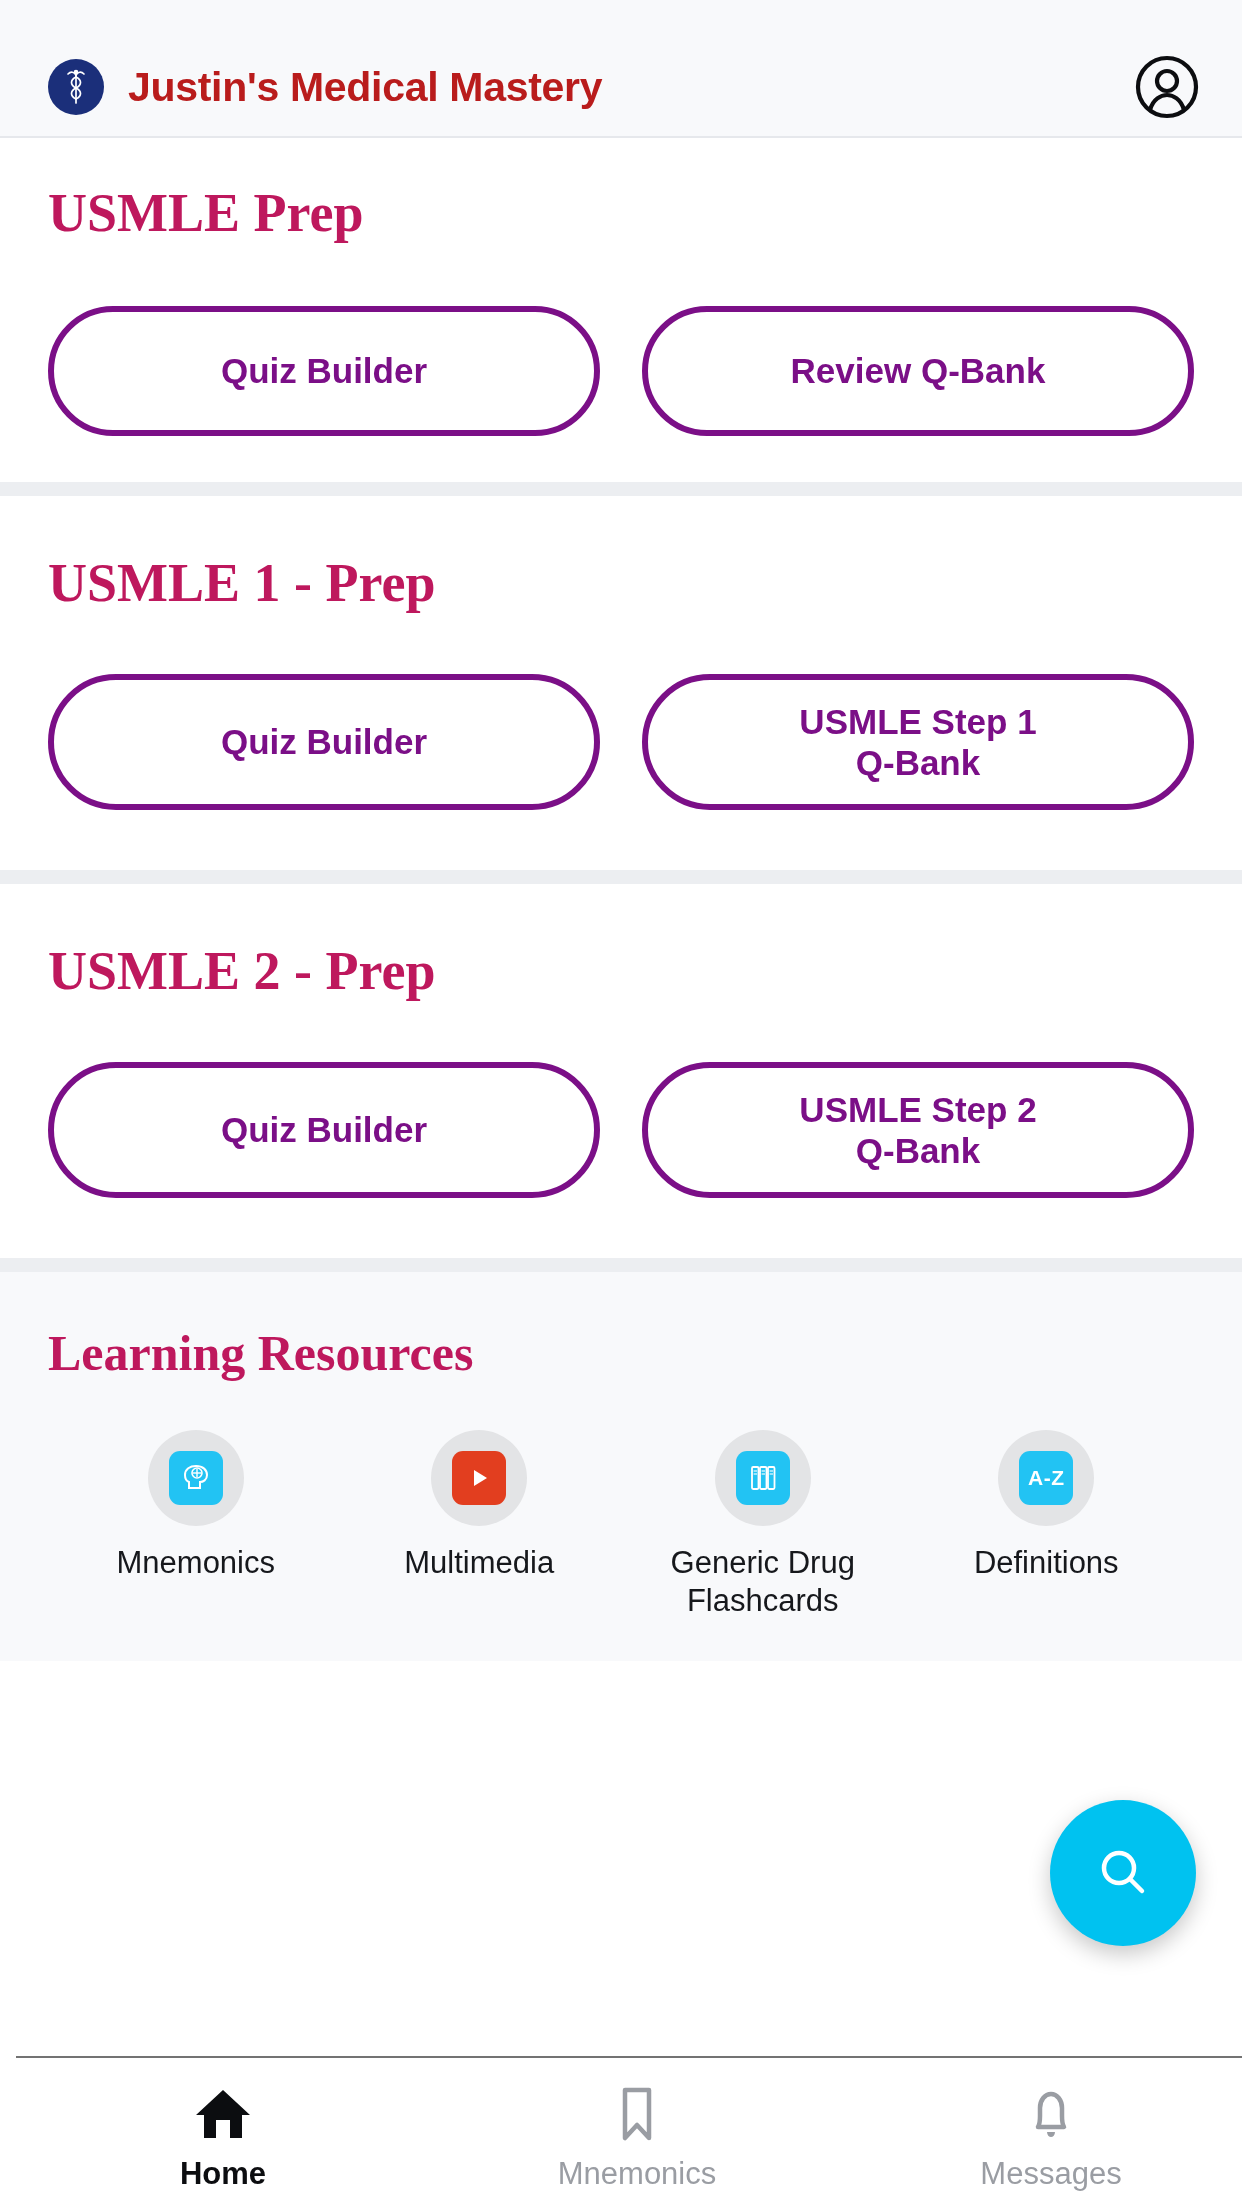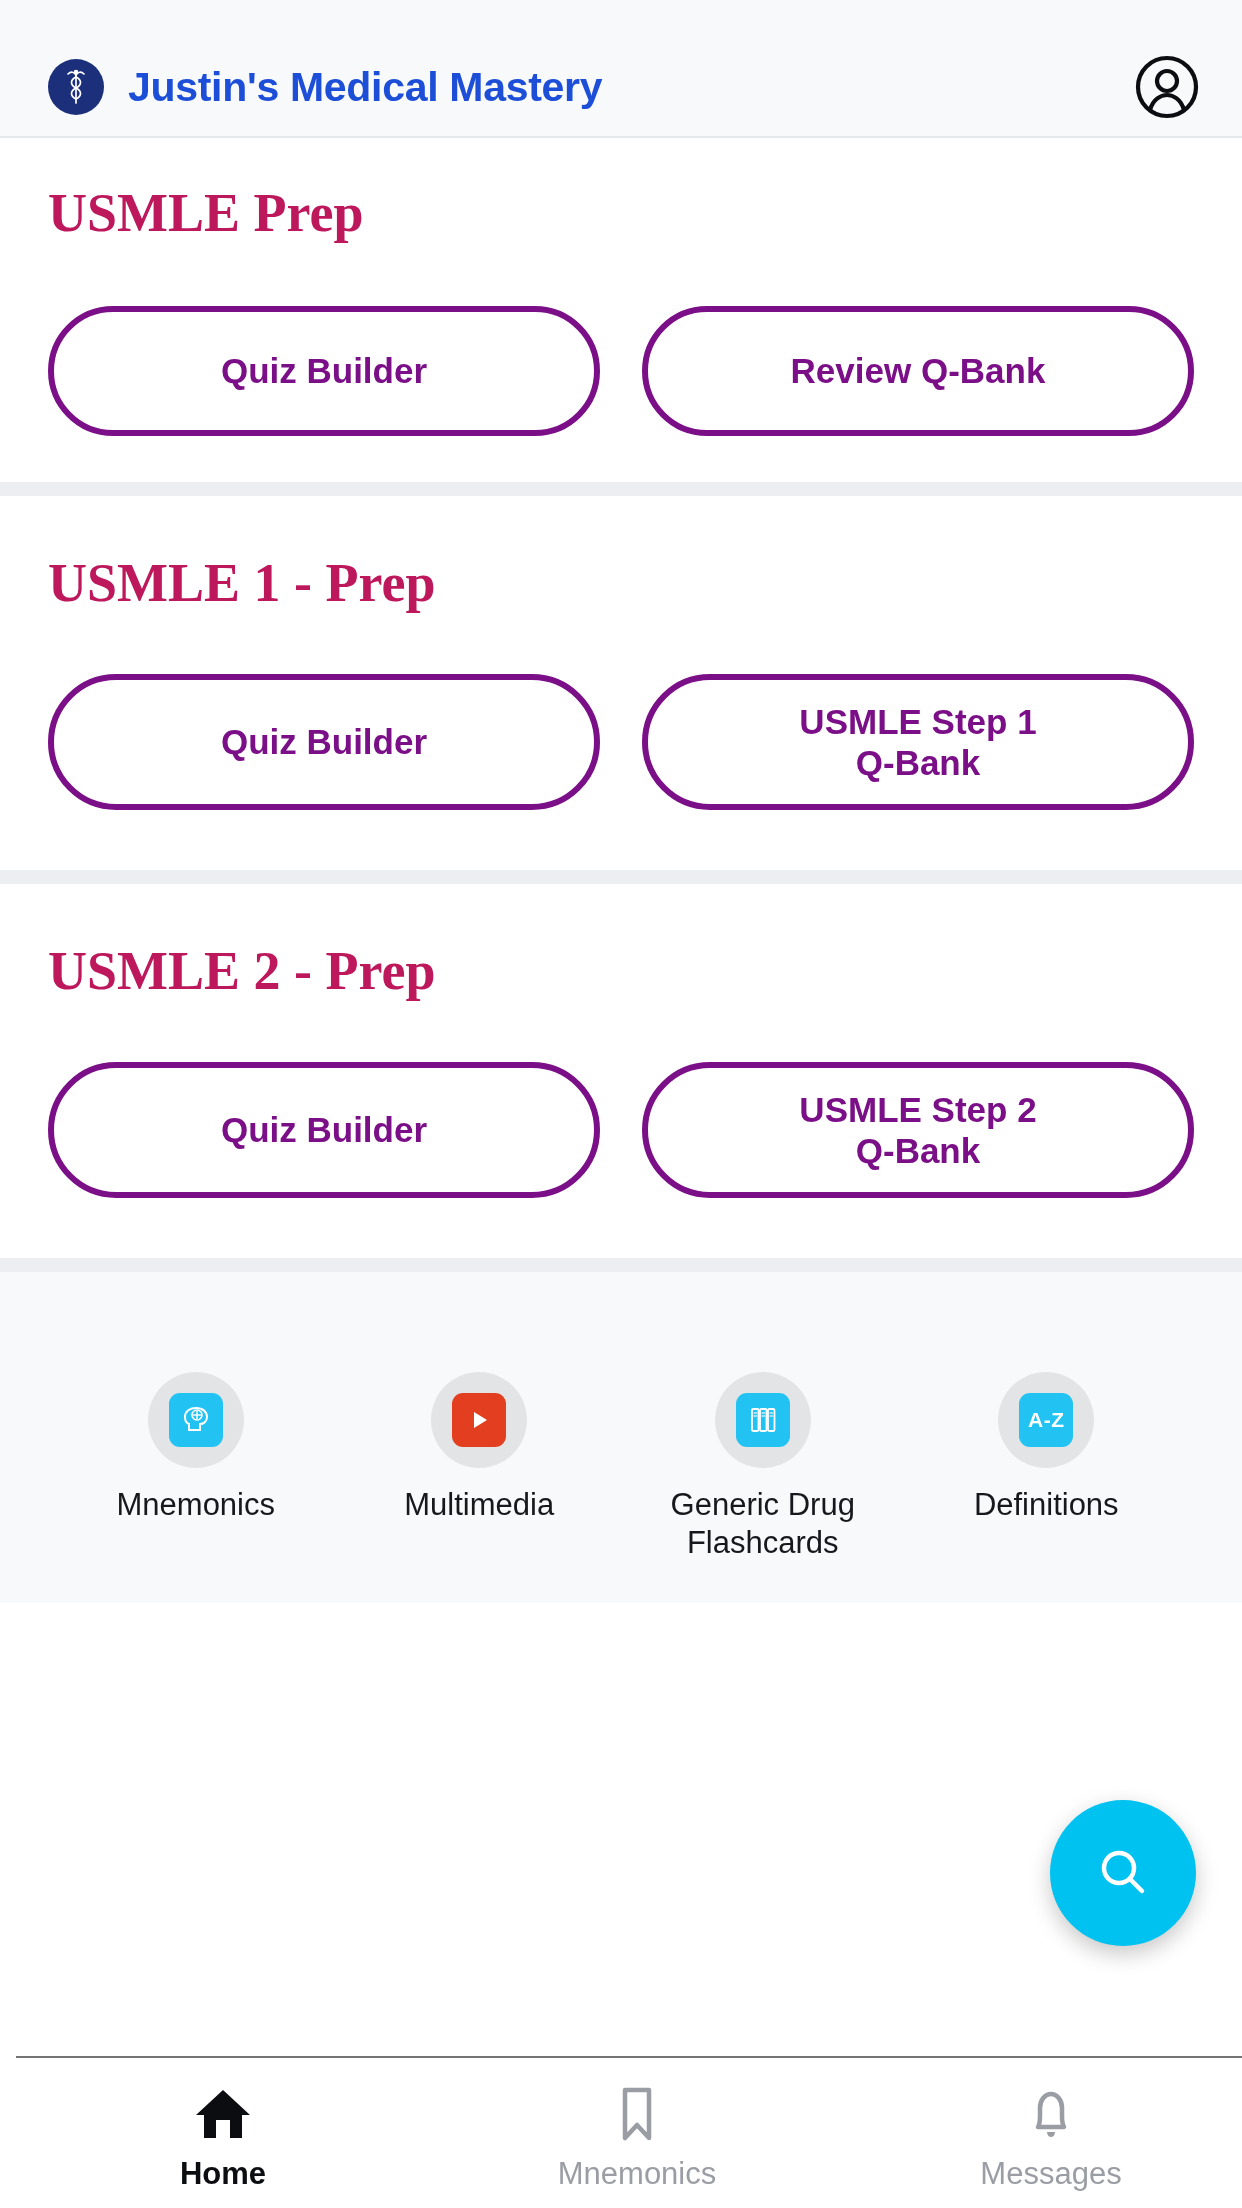--- a/index.html
+++ b/index.html
@@ -24,21 +24,21 @@
   }
   .brand { display: flex; align-items: center; gap: 24px; flex: 1; }
   .logo-circle {
     width: 56px; height: 56px; border-radius: 50%;
     background: #1b2f7a;
     display: flex; align-items: center; justify-content: center;
     flex: none;
   }
   .logo-circle svg { display:block; }
   .app-title {
-    font-size: 41px; font-weight: 700; color: #1d4ed8;
+    font-size: 41px; font-weight: 700; color: #b91c1c;
     letter-spacing: -0.3px; white-space: nowrap;
   }
   .avatar-btn { width: 66px; height: 66px; flex: none; }
   .avatar-btn svg { display: block; }
 
   
   .section { background: #ffffff; padding: 0 48px; }
   .section.tinted { background:#f8f9fb; }
   .sec-title {
     font-family: "Liberation Serif", serif;
@@ -190,20 +190,21 @@
     <div class="btn-row">
       <div class="pill">Quiz Builder</div>
       <div class="pill">USMLE Step 2
 Q-Bank</div>
     </div>
   </div>
 
   <div class="divider"></div>
 
   <div class="section tinted" id="sec-resources">
+    <div class="sec-title">Learning Resources</div>
     <div class="res-grid">
 
       <div class="res-item">
         <div class="res-badge">
           <div class="res-tile" style="background:#22c3f3">
             <svg width="34" height="34" viewBox="0 0 34 34">
               <path d="M10 27 L10 21 C7 20 6 17 6 14 C6 8 11 5 17 5 C24 5 28 9 28 14 C28 19 24 21 21 21 L21 27 Z" fill="none" stroke="#ffffff" stroke-width="2"></path>
               <circle cx="18" cy="12" r="5" fill="none" stroke="#ffffff" stroke-width="1.6"></circle>
               <line x1="18" y1="8" x2="18" y2="16" stroke="#ffffff" stroke-width="1.4"></line>
               <line x1="14" y1="12" x2="22" y2="12" stroke="#ffffff" stroke-width="1.4"></line>

